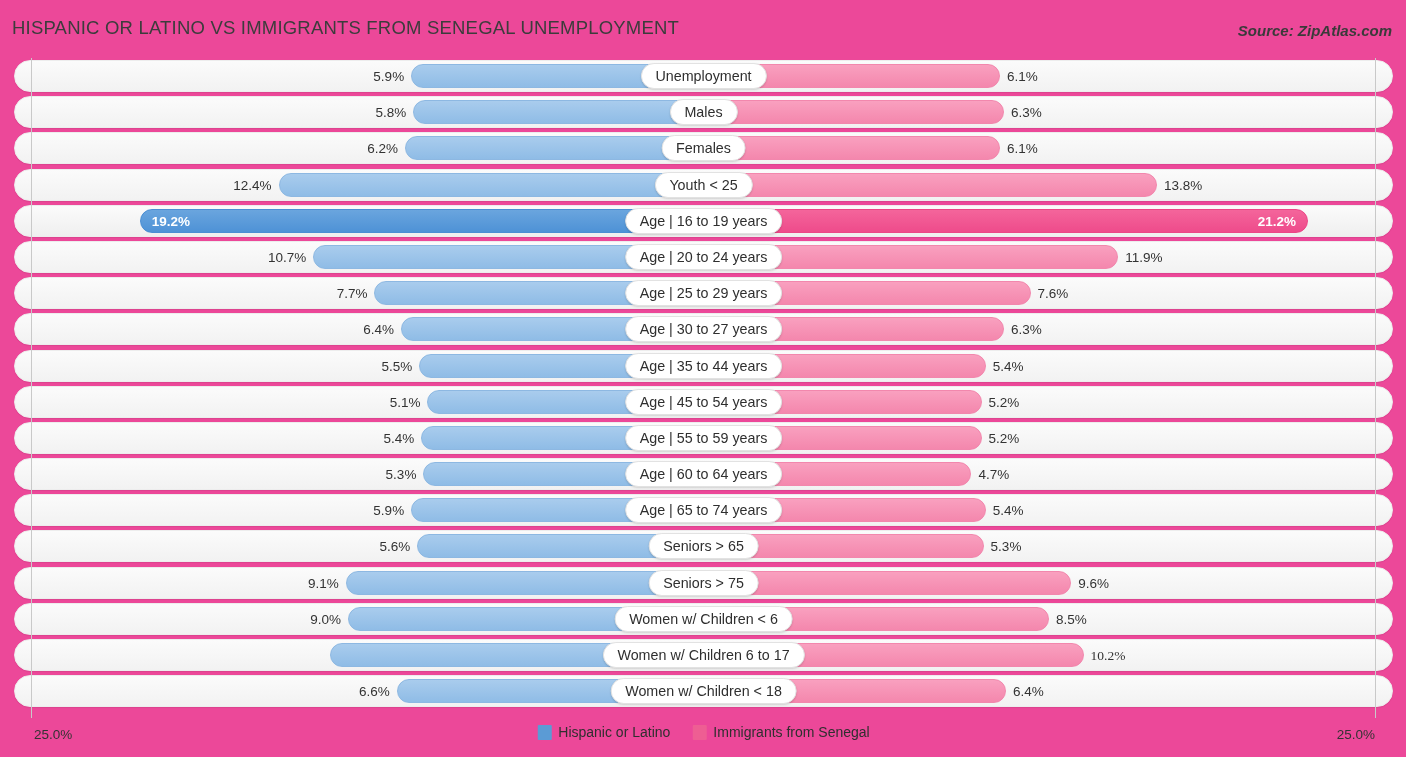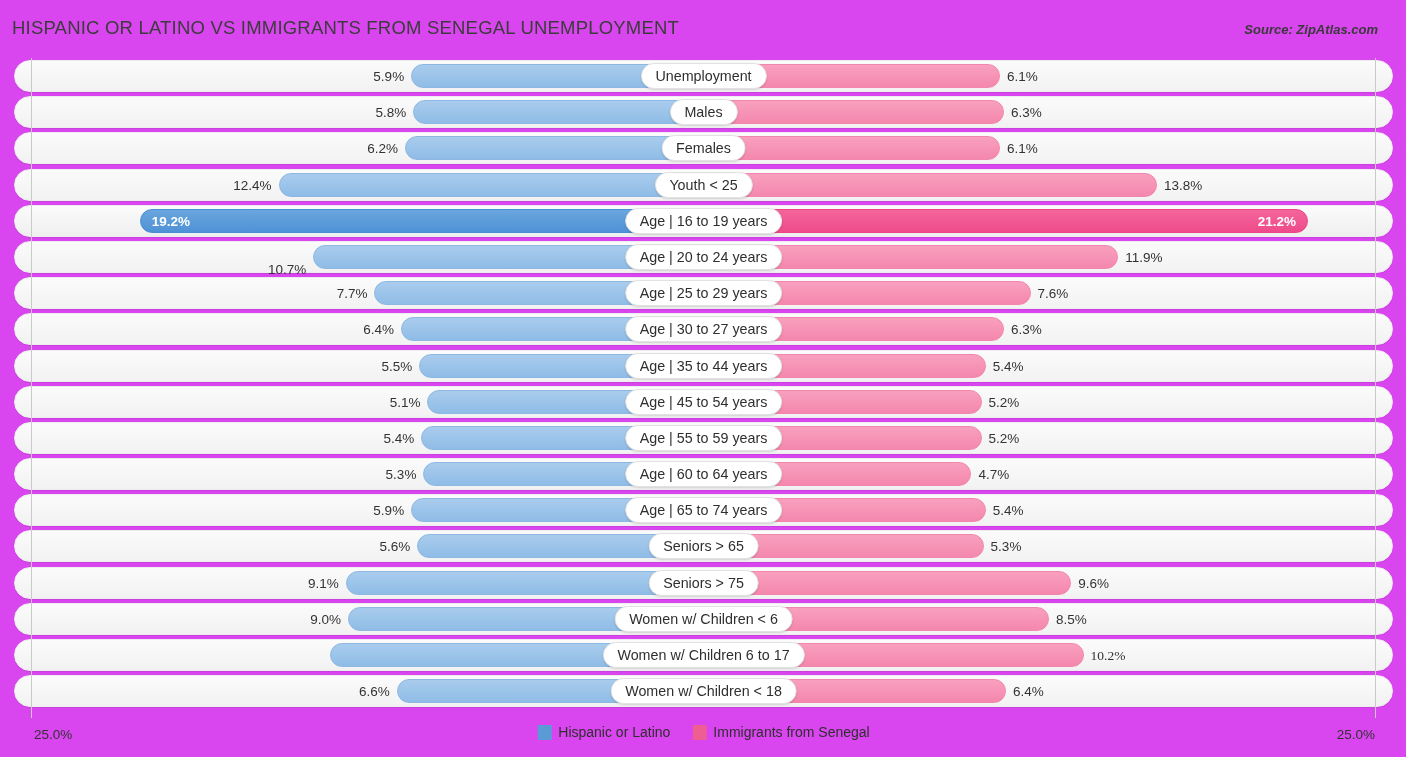--- a/index.html
+++ b/index.html
@@ -7,42 +7,42 @@
   html, body {
     margin: 0; padding: 0;
     width: 1406px; height: 757px;
     background: #ffffff;
     font-family: "Liberation Sans", "DejaVu Sans", sans-serif;
     overflow: hidden;
   }
   #page {
     position: relative;
     width: 1406px; height: 757px;
-    background: #d946ef;
+    background: #ec4899;
   }
 
   
   .header {
     position: absolute;
     left: 0; top: 0;
     width: 1406px; height: 56px;
   }
   .chart-title {
     position: absolute;
     left: 12px; top: 17px;
     font-size: 18.5px;
     letter-spacing: .2px;
     color: #3c3c3c;
     white-space: nowrap;
     font-weight: 400;
   }
   .source {
     position: absolute;
-    right: 28px; top: 22px;
-    font-size: 13px;
+    right: 14px; top: 22px;
+    font-size: 15px;
     font-style: italic;
     font-weight: bold;
     color: #3a3a3a;
     white-space: nowrap;
   }
 
   
   .plot {
     position: absolute;
     left: 14px; top: 58px;
@@ -244,21 +244,21 @@
             <div class="val left" style="left: 137.82px;">19.2%</div>
             <div class="val right" style="right: 97.02px;">21.2%</div>
           </div>
           <div class="pill">Age | 16 to 19 years</div>
         </div>
         <div class="row">
           <div class="track"></div>
           <div class="barwrap">
             <div class="bar left" style="right: 689.5px; width: 390.28px;"></div>
             <div class="bar right" style="left: 689.5px; width: 414.76px;"></div>
-            <div class="val left" style="right: 1086.78px; margin-top: 12px;">10.7%</div>
+            <div class="val left" style="right: 1086.78px;">10.7%</div>
             <div class="val right" style="left: 1111.26px;">11.9%</div>
           </div>
           <div class="pill">Age | 20 to 24 years</div>
         </div>
         <div class="row">
           <div class="track"></div>
           <div class="barwrap">
             <div class="bar left" style="right: 689.5px; width: 329.08px;"></div>
             <div class="bar right" style="left: 689.5px; width: 327.04px;"></div>
             <div class="val left" style="right: 1025.58px;">7.7%</div>

